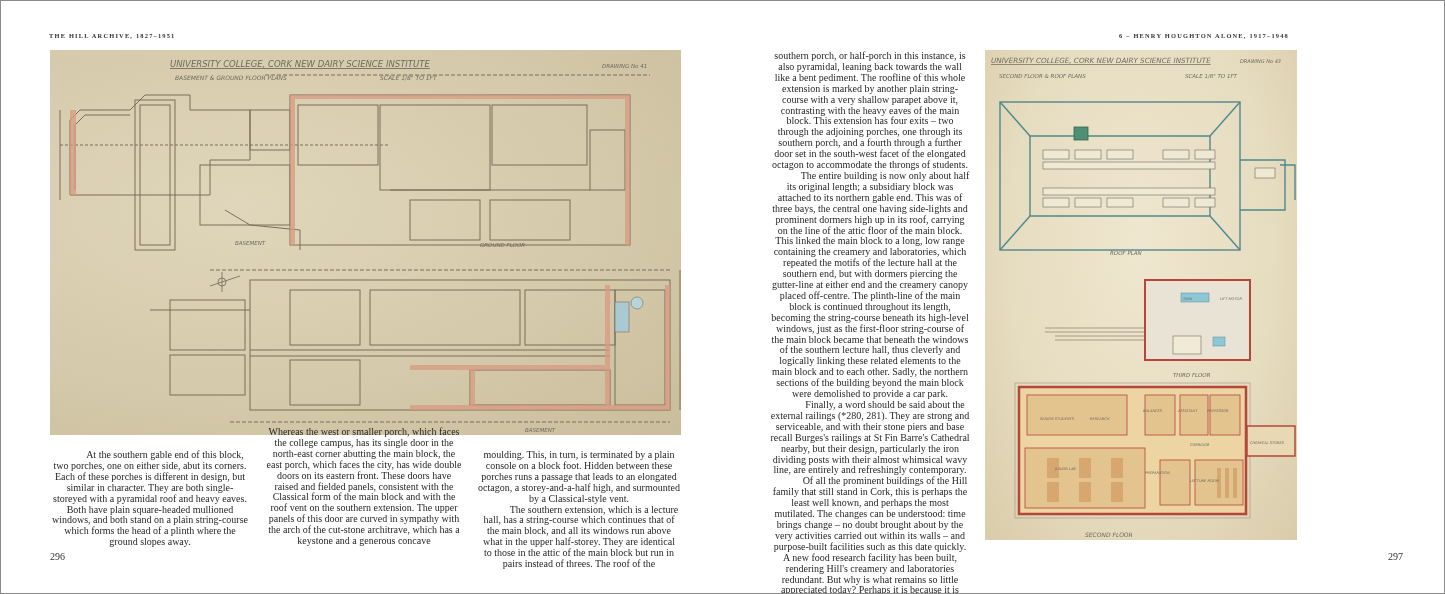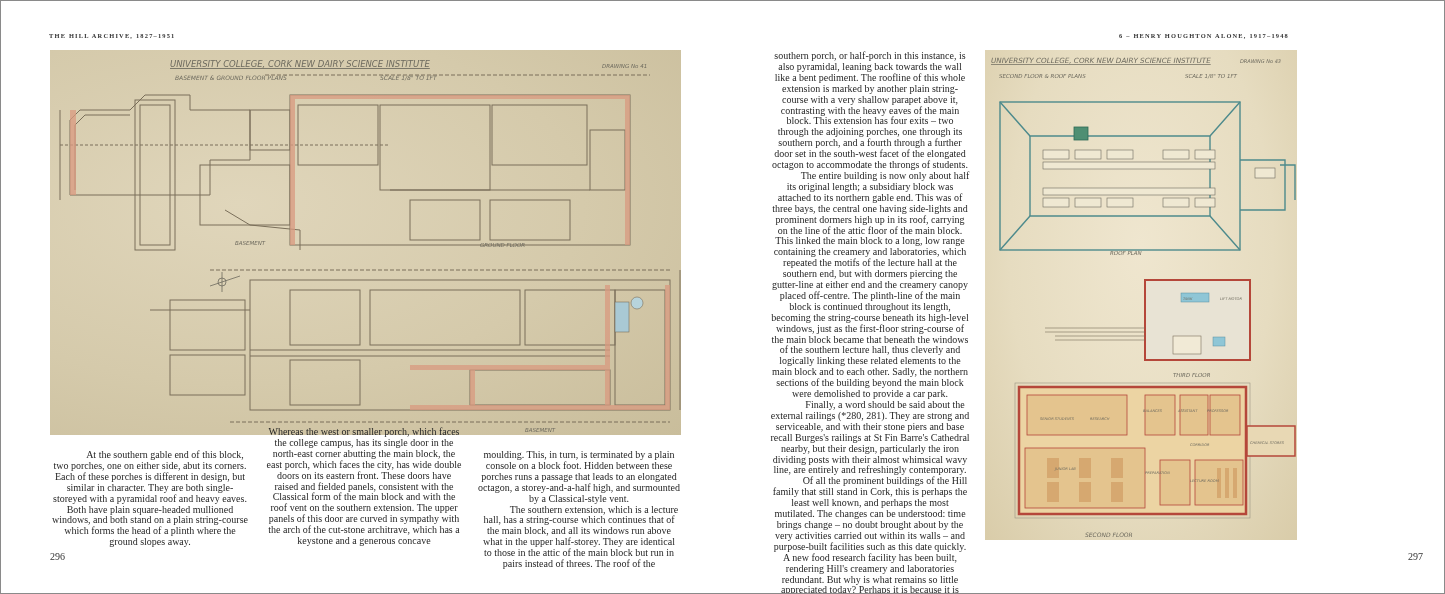--- a/index.html
+++ b/index.html
@@ -9,21 +9,21 @@
     box-sizing:border-box; border:1px solid #8a8a8a;
   }
   .running-head {
     position:absolute; top:31px; font-size:6.4px; letter-spacing:1.2px; font-weight:bold;
     color:#333; text-transform:uppercase;
   }
   .rh-left { left:48px; }
   .rh-right { right:155px; }
   .folio { position:absolute; top:550px; font-size:10px; color:#333; }
   .folio-left { left:49px; }
-  .folio-right { left:1387px;margin-left:20px; }
+  .folio-right { left:1387px; }
 
   .plate {
     position:absolute; overflow:hidden;
     background:#d9ceb0;
     text-align:center;
   }
   .plate-left { left:49px; top:49px; width:631px; height:385px;
     background: radial-gradient(ellipse at 30% 40%, #e0d6bb 0%, #d5caab 55%, #c9bd9b 100%); }
   .plate-right { left:984px; top:49px; width:312px; height:490px;
     background: radial-gradient(ellipse at 50% 40%, #efe6cf 0%, #e6dcc0 60%, #d9cca9 100%); }

